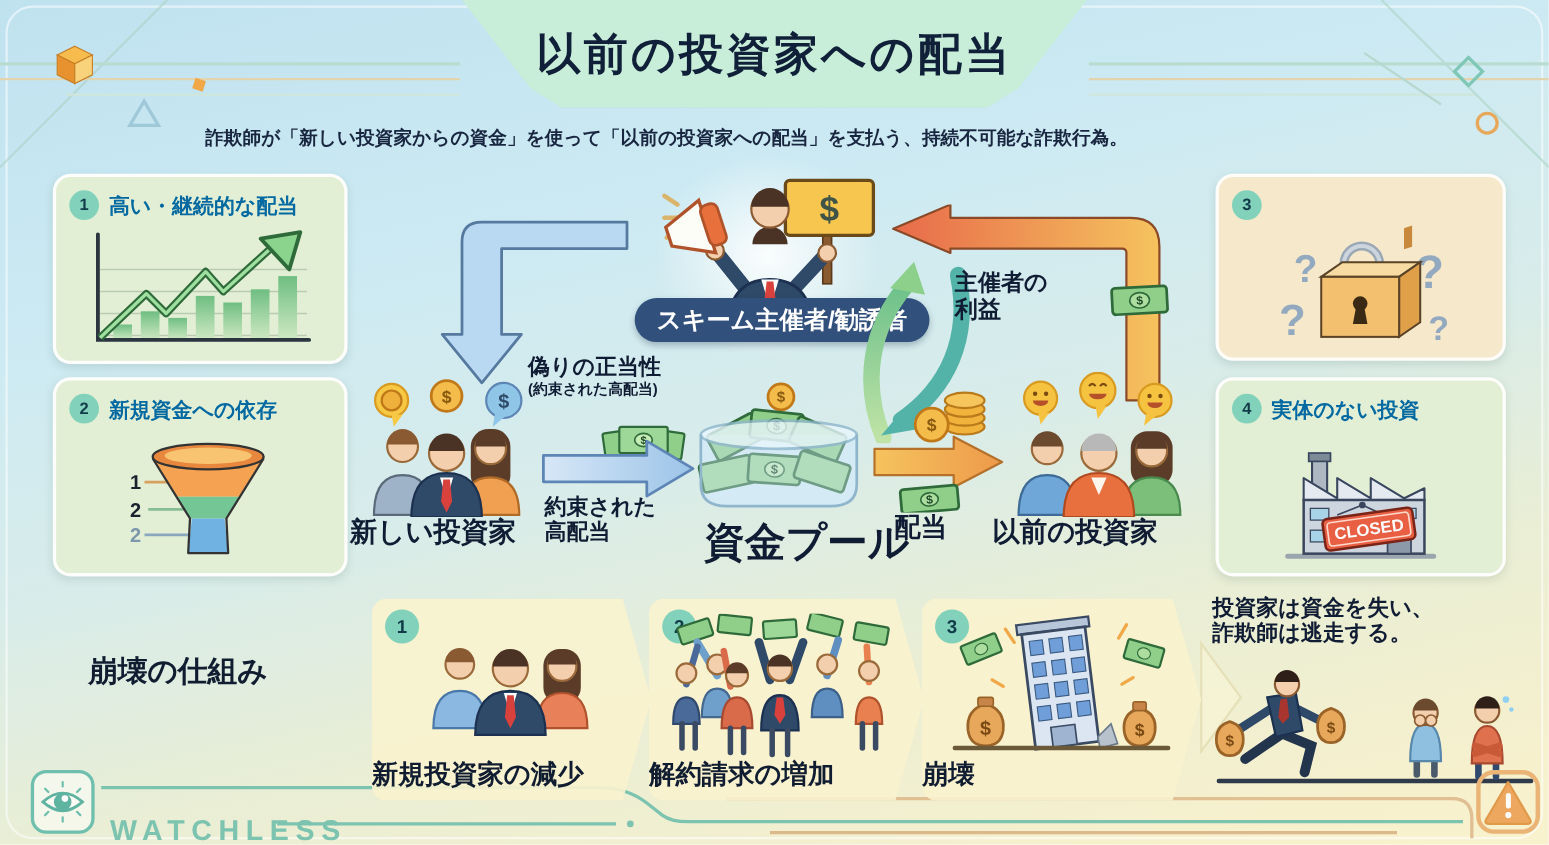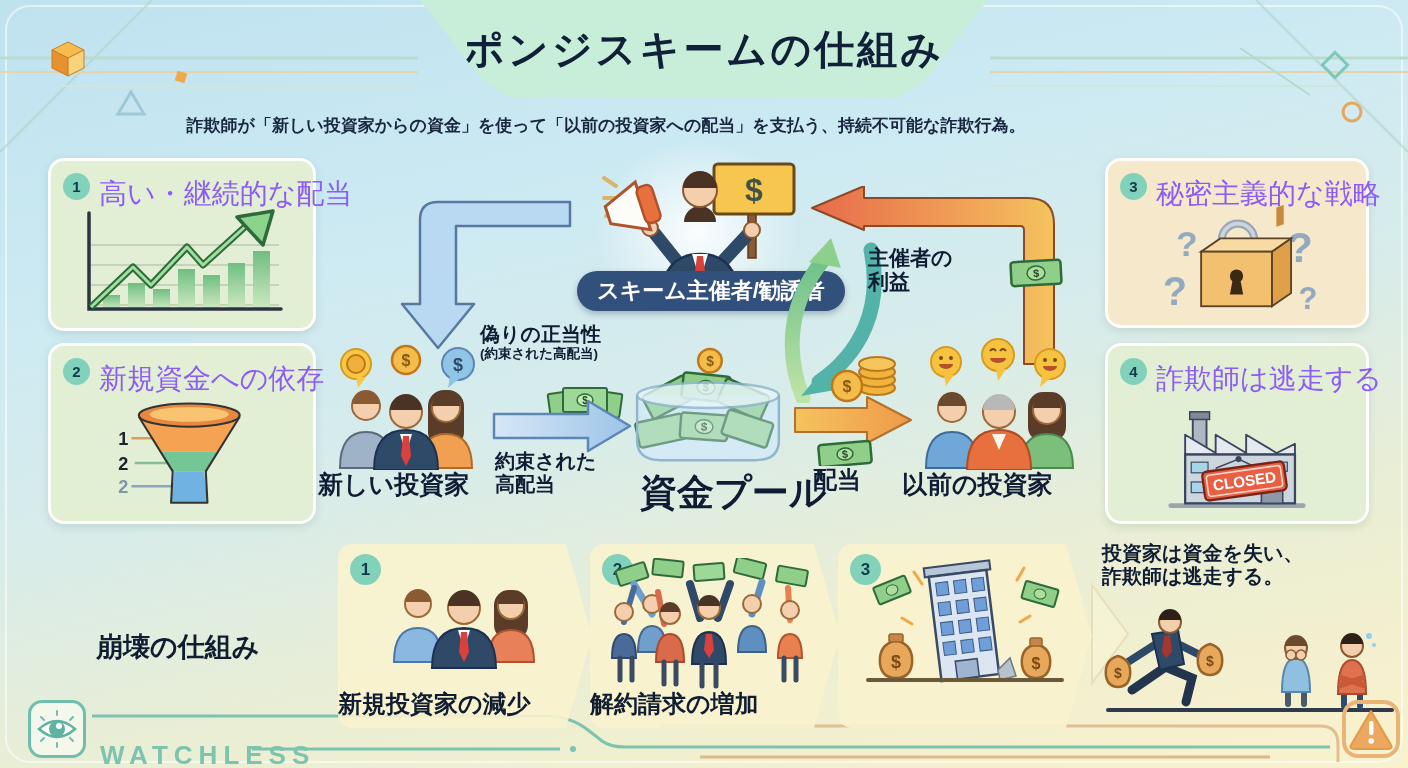--- a/index.html
+++ b/index.html
@@ -13,21 +13,21 @@
     filter:drop-shadow(0 3px 0 rgba(140,195,170,.55));}
   .title-text{font-size:40px;font-weight:800;letter-spacing:3px;color:#0f2038;}
   .subtitle{left:0;top:114px;width:1212px;text-align:center;font-size:17px;font-weight:700;color:#18263f;}
   .sidebox{border-radius:16px;border:3px solid rgba(255,255,255,.9);box-shadow:0 3px 8px rgba(90,120,110,.18);}
   .sb-green{background:#e3efd5;}
   .sb-tan{background:#f6e9cb;}
   .badge{position:absolute;display:flex;align-items:center;justify-content:center;
     background:#82d2bb;color:#123b4a;font-weight:800;border-radius:50%;}
   .badge.sm{width:27px;height:27px;font-size:15px;left:12px;top:12px;}
   .badge.lg{width:31px;height:31px;font-size:17px;left:12px;top:10px;}
-  .boxtitle{position:absolute;left:48px;top:14px;font-size:28px;font-weight:400;color:#8b5cf6;white-space:nowrap;}
+  .boxtitle{position:absolute;left:48px;top:14px;font-size:19px;font-weight:700;color:#0369a1;white-space:nowrap;}
   .flow-label{font-weight:800;color:#101c33;text-align:left;line-height:1.15;}
   .pill{left:577px;top:271px;width:268px;height:40px;background:#31507c;border-radius:21px;
     display:flex;align-items:center;justify-content:center;color:#fff;font-size:22px;font-weight:800;
     box-shadow:0 3px 6px rgba(30,50,80,.3);}
   .glow{left:595px;top:140px;width:205px;height:185px;border-radius:50%;
     background:radial-gradient(closest-side,rgba(255,255,255,.9),rgba(255,255,255,0));}
   .panel{background:rgba(249,242,206,.92);clip-path:polygon(0 0,calc(100% - 26px) 0,100% 50%,calc(100% - 26px) 100%,0 100%);
     border-radius:14px;}
   .panel-label{position:absolute;left:0;bottom:8px;width:calc(100% - 20px);text-align:left;
     font-size:24px;font-weight:800;color:#101c30;}
@@ -65,21 +65,21 @@
     <path d="M1240,48 L1310,95" stroke="#b6d8ce" stroke-width="2"></path>
     <polygon points="1092,585 1128,634 1092,683" fill="rgba(250,246,215,.55)" stroke="#e6e0b8" stroke-width="2"></polygon>
     <path d="M92,716 H545 Q570,716 588,730 L602,741 Q610,747 625,747 H1330" stroke="#7cc3b0" stroke-width="3" fill="none"></path>
     <path d="M252,749 H560" stroke="#7cc3b0" stroke-width="3"></path>
     <circle cx="573" cy="749" r="3" fill="#7cc3b0"></circle>
     <path d="M700,757 H1270" stroke="#dcb98a" stroke-width="3"></path>
     <path d="M660,726 H1320 Q1338,726 1338,744 V762" stroke="#e0bf92" stroke-width="3" fill="none"></path>
   </svg>
 
   <div class="abs title-banner">
-    <div class="title-text">ポンジスキームの仕組み</div>
+    <div class="title-text">以前の投資家への配当</div>
   </div>
   <div class="abs subtitle">詐欺師が「新しい投資家からの資金」を使って「以前の投資家への配当」を支払う、持続不可能な詐欺行為。</div>
 
   <div class="abs sidebox sb-green" style="left:48px;top:158px;width:262px;height:167px;">
     <div class="badge sm">1</div>
     <div class="boxtitle">高い・継続的な配当</div>
     <svg class="abs" style="left:20px;top:48px;" width="222" height="112" viewBox="0 0 222 112">
       <defs>
           <linearGradient id="gbar" x1="0" y1="1" x2="0" y2="0">
         <stop offset="0" stop-color="#cfe9c3"></stop>
@@ -118,40 +118,39 @@
       <polygon points="76,72 144,72 130,96 90,96" fill="#74c694"></polygon>
       <polygon points="92,96 128,96 132,134 88,134" fill="#70b3e3"></polygon>
       <ellipse cx="110" cy="28" rx="61" ry="14" fill="#e8883f" stroke="#333" stroke-width="2.5"></ellipse>
       <ellipse cx="110" cy="27" rx="48" ry="9" fill="#f8c471"></ellipse>
       <path d="M49,30 L90,96 L88,134 L132,134 L130,96 L171,30" fill="none" stroke="#333" stroke-width="2.5" stroke-linejoin="round"></path>
     </svg>
   </div>
 
   <div class="abs sidebox sb-tan" style="left:1105px;top:158px;width:258px;height:164px;">
     <div class="badge sm">3</div>
-    <div class="boxtitle">秘密主義的な戦略</div>
     <svg class="abs" style="left:10px;top:42px;" width="240" height="118" viewBox="0 0 240 160">
       <text x="36" y="72" font-size="48" font-weight="800" fill="#93a9bf">?</text>
       <text x="18" y="138" font-size="54" font-weight="800" fill="#93a9bf">?</text>
       <text x="186" y="80" font-size="58" font-weight="800" fill="#93a9bf">?</text>
       <text x="202" y="144" font-size="42" font-weight="800" fill="#93a9bf">?</text>
       <path d="M98,50 a22,22 0 0 1 44,0" fill="none" stroke="#9aa7b5" stroke-width="11"></path>
       <path d="M98,50 a22,22 0 0 1 44,0" fill="none" stroke="#ccd5de" stroke-width="5"></path>
       <polygon points="70,66 166,66 192,48 96,48" fill="#f8dba2" stroke="#5a4326" stroke-width="2.5"></polygon>
       <polygon points="166,66 192,48 192,122 166,140" fill="#e0a049" stroke="#5a4326" stroke-width="2.5"></polygon>
       <rect x="70" y="66" width="96" height="74" fill="#f2c06e" stroke="#5a4326" stroke-width="2.5"></rect>
       <rect x="172" y="62" width="10" height="26" fill="#c8893c" transform="skewY(-18)"></rect>
       <circle cx="118" cy="99" r="9" fill="#3a2a14"></circle>
       <polygon points="113,103 123,103 127,124 109,124" fill="#3a2a14"></polygon>
     </svg>
   </div>
 
   <div class="abs sidebox sb-green" style="left:1105px;top:343px;width:258px;height:175px;">
     <div class="badge sm">4</div>
-    <div class="boxtitle">詐欺師は逃走する</div>
+    <div class="boxtitle">実体のない投資</div>
     <svg class="abs" style="left:14px;top:46px;" width="230" height="122" viewBox="0 0 240 160">
       <rect x="30" y="146" width="180" height="6" rx="3" fill="#9aa5ad"></rect>
       <rect x="62" y="30" width="18" height="54" fill="#aeb8c2" stroke="#39465e" stroke-width="2.5"></rect>
       <rect x="58" y="26" width="26" height="10" fill="#7d8b99" stroke="#39465e" stroke-width="2"></rect>
       <path d="M52,82 L52,56 L92,80 L92,56 L132,80 L132,56 L172,80 L196,68 L196,82 Z" fill="#e4eaf0" stroke="#39465e" stroke-width="2.5" stroke-linejoin="round"></path>
       <rect x="52" y="82" width="144" height="64" fill="#cdd5de" stroke="#39465e" stroke-width="3"></rect>
       <rect x="60" y="92" width="22" height="14" fill="#a8d4e8" stroke="#39465e" stroke-width="1.5"></rect>
       <rect x="60" y="118" width="22" height="14" fill="#a8d4e8" stroke="#39465e" stroke-width="1.5"></rect>
       <rect x="168" y="92" width="18" height="12" fill="#a8d4e8" stroke="#39465e" stroke-width="1.5"></rect>
       <rect x="152" y="110" width="28" height="36" fill="#8b99a8" stroke="#39465e" stroke-width="2"></rect>
@@ -370,21 +369,21 @@
     <circle cx="135" cy="72" r="14" fill="#f3cfad" stroke="#9a6a3a" stroke-width="2"></circle>
     <path d="M121,70 A14,14 0 0 1 149,70 Z" fill="#5a3c28"></path>
     <path d="M109,130 q0,-34 26,-34 q26,0 26,34 z" fill="#7bbf7a" stroke="#4a8a4e" stroke-width="2"></path>
     <circle cx="87" cy="74" r="16" fill="#f3cfad" stroke="#9a6a3a" stroke-width="2"></circle>
     <path d="M71,72 A16,16 0 0 1 103,72 Z" fill="#b8b8b8"></path>
     <path d="M55,132 q0,-40 32,-40 q32,0 32,40 z" fill="#e8703f" stroke="#b04a20" stroke-width="2"></path>
     <polygon points="80,96 94,96 87,112" fill="#fdf6ec"></polygon>
   </svg>
   <div class="abs flow-label" style="left:902px;top:470px;width:192px;font-size:25px;">以前の投資家</div>
 
-  <div class="abs heading" style="left:80px;top:629px;width:240px;margin-left:16px;">崩壊の仕組み</div>
+  <div class="abs heading" style="left:80px;top:592px;width:240px;">崩壊の仕組み</div>
 
   <div class="abs panel" style="left:338px;top:544px;width:254px;height:184px;">
     <div class="badge lg">1</div>
     <svg class="abs" style="left:38px;top:28px;" width="176" height="112" viewBox="0 0 176 112">
       <circle cx="42" cy="32" r="13" fill="#f3cfad" stroke="#9a6a3a" stroke-width="2"></circle>
       <path d="M29,30 A13,13 0 0 1 55,30 Z" fill="#8a5a32"></path>
       <path d="M18,90 q0,-34 24,-34 q24,0 24,34 z" fill="#8ab8e0" stroke="#4a78a8" stroke-width="2"></path>
       <rect x="118" y="18" width="34" height="50" rx="15" fill="#5a3c28"></rect>
       <circle cx="135" cy="34" r="13" fill="#f3cfad" stroke="#9a6a3a" stroke-width="2"></circle>
       <path d="M122,32 A13,13 0 0 1 148,32 Z" fill="#5a3c28"></path>
@@ -479,20 +478,21 @@
         <rect x="-7" y="-24" width="14" height="8" rx="2" fill="#c8854a" stroke="#9a6428" stroke-width="1.5"></rect>
         <text y="10" font-size="18" font-weight="800" fill="#7a4a14" text-anchor="middle">$</text>
       </g>
       <g transform="translate(182,106)">
         <path d="M0,-16 Q16,-12 14,5 Q12,18 0,18 Q-12,18 -14,5 Q-16,-12 0,-16 Z" fill="#e8a85c" stroke="#9a6428" stroke-width="2.5"></path>
         <rect x="-6" y="-22" width="12" height="8" rx="2" fill="#c8854a" stroke="#9a6428" stroke-width="1.5"></rect>
         <text y="9" font-size="16" font-weight="800" fill="#7a4a14" text-anchor="middle">$</text>
       </g>
       <path d="M14,126 H208" stroke="#6b5a3a" stroke-width="4" stroke-linecap="round"></path>
     </svg>
+    <div class="panel-label">崩壊</div>
   </div>
 
   <div class="abs flow-label" style="left:1102px;top:542px;width:272px;font-size:20px;">
     <div>投資家は資金を失い、</div>
     <div>詐欺師は逃走する。</div>
   </div>
   <svg class="abs" style="left:1100px;top:592px;" width="300" height="130" viewBox="0 0 300 130">
     <path d="M8,118 H292" stroke="#2f3a4a" stroke-width="4" stroke-linecap="round"></path>
     <g transform="translate(66,70)">
       <path d="M-2,6 L-34,28 M2,6 L26,16 L20,40" stroke="#23344d" stroke-width="9" stroke-linecap="round" fill="none"></path>

